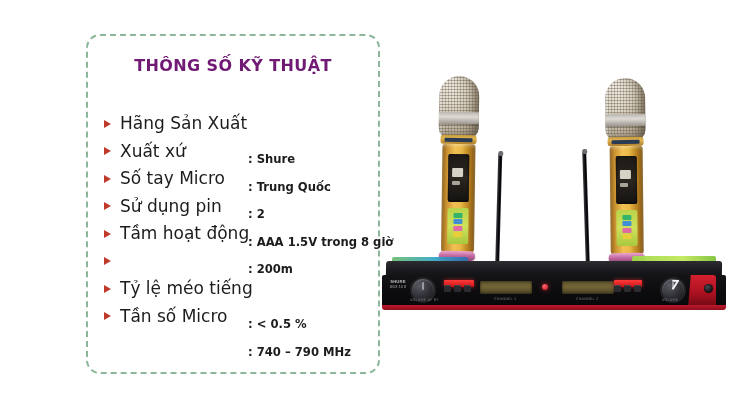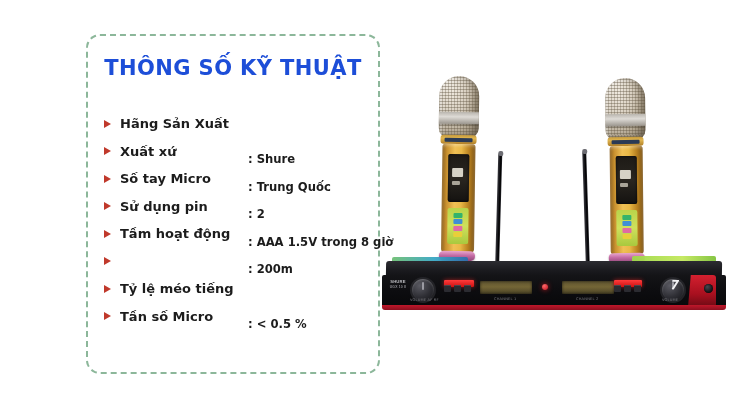--- a/index.html
+++ b/index.html
@@ -30,22 +30,22 @@
     border-radius: 14px;
     box-sizing: border-box;
     background: transparent;
   }
   #spec-title {
     position: absolute;
     left: 0;
     top: 20px;
     width: 100%;
     text-align: center;
-    color: #1d4ed8;
-    font-size: 21px;
+    color: #701a75;
+    font-size: 16px;
     font-weight: bold;
     letter-spacing: 0.4px;
     white-space: nowrap;
   }
   #spec-list {
     position: absolute;
     left: 16px;
     top: 74px;
     right: 8px;
   }
@@ -70,22 +70,22 @@
     width: 0;
     height: 0;
     border-left: 7px solid #c0392b;
     border-top: 4.5px solid transparent;
     border-bottom: 4.5px solid transparent;
   }
   .spec-label {
     flex: 0 0 128px;
     width: 128px;
     color: #1c1c1c;
-    font-size: 13px;
-    font-weight: bold;
+    font-size: 17px;
+    font-weight: normal;
   }
   .spec-value {
     flex: 1 1 auto;
     color: #1c1c1c;
     font-size: 11.6px;
     font-weight: bold;
     margin-top: 36px;
   }
 
   
@@ -458,20 +458,21 @@
 
       <div class="spec-row">
         <span class="spec-bullet"></span>
         <span class="spec-label">Tỷ lệ méo tiếng</span>
         <span class="spec-value">: &lt; 0.5 %</span>
       </div>
 
       <div class="spec-row">
         <span class="spec-bullet"></span>
         <span class="spec-label">Tần số Micro</span>
+        <span class="spec-value">: 740 – 790 MHz</span>
       </div>
 
     </div>
   </div>
 
   <div id="product-photo">
 
     <div class="rx-antenna" id="antenna-left"></div>
     <div class="rx-antenna" id="antenna-right"></div>
 

